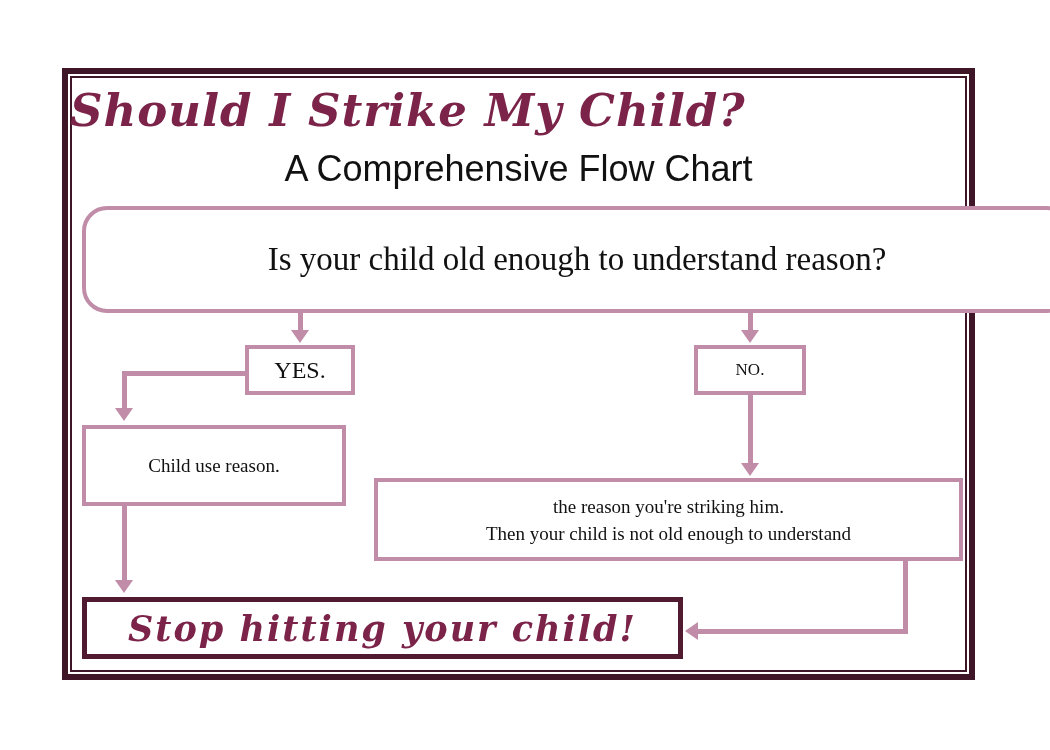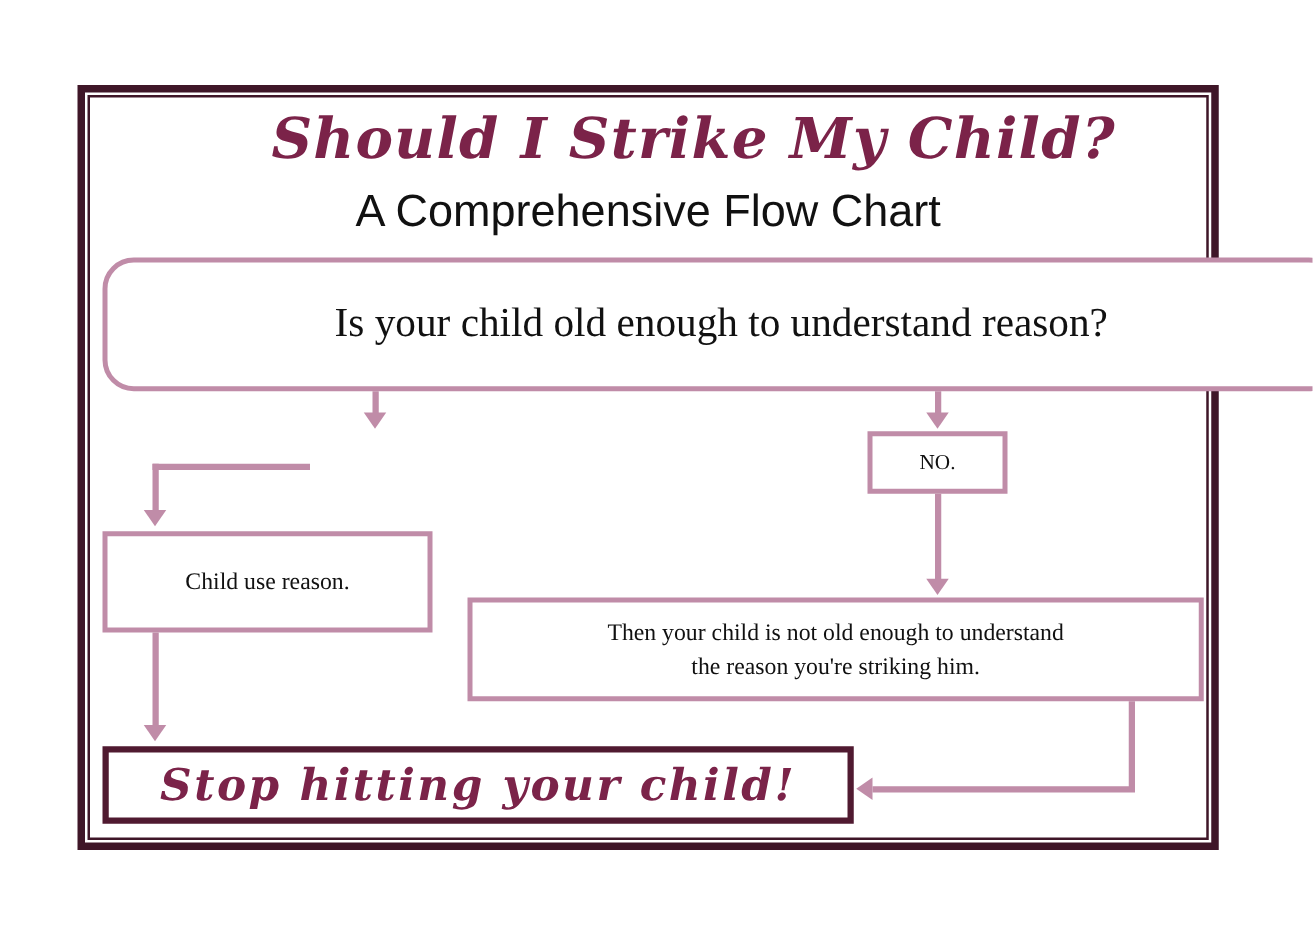--- a/index.html
+++ b/index.html
@@ -43,21 +43,20 @@
     box-sizing: border-box;
     pointer-events: none;
   }
 
   
   .title {
     position: absolute;
     left: 70px;
     top: 86px;
     width: 970px;
-    text-align: center;
     color: #7b2349;
     font-family: "DejaVu Serif", "Liberation Serif", serif;
     font-weight: bold;
     font-style: italic;
     font-size: 45px;
     letter-spacing: 1px;
     line-height: 50px;
     white-space: nowrap;
   }
   .subtitle {
@@ -179,40 +178,43 @@
   <div class="node" id="node-question">
     <span>Is your child old enough to understand reason?</span>
   </div>
 
   <div class="conn conn-v" style="left:298px; top:313px; height:19px;"></div>
   <div class="arrowhead arrow-down" style="left:291px; top:330px;"></div>
 
   <div class="conn conn-v" style="left:748px; top:313px; height:19px;"></div>
   <div class="arrowhead arrow-down" style="left:741px; top:330px;"></div>
 
+  <div class="node" id="node-yes">
+    <span>YES.</span>
+  </div>
 
   <div class="node" id="node-no">
     <span>NO.</span>
   </div>
 
   <div class="conn conn-h" style="left:122px; top:371px; width:126px;"></div>
   <div class="conn conn-v" style="left:122px; top:371px; height:39px;"></div>
   <div class="arrowhead arrow-down" style="left:115px; top:408px;"></div>
 
   <div class="conn conn-v" style="left:748px; top:395px; height:70px;"></div>
   <div class="arrowhead arrow-down" style="left:741px; top:463px;"></div>
 
   <div class="node" id="node-use-reason">
     <span>Child use reason.</span>
   </div>
 
   <div class="node" id="node-not-old-enough">
     <div>
+      <div>the reason you're striking him.</div>
       <div>Then your child is not old enough to understand</div>
-      <div>the reason you're striking him.</div>
     </div>
   </div>
 
   <div class="conn conn-v" style="left:122px; top:506px; height:76px;"></div>
   <div class="arrowhead arrow-down" style="left:115px; top:580px;"></div>
 
   <div class="conn conn-v" style="left:903px; top:561px; height:71px;"></div>
   <div class="conn conn-h" style="left:698px; top:629px; width:210px;"></div>
   <div class="arrowhead arrow-left" style="left:685px; top:622px;"></div>
 

